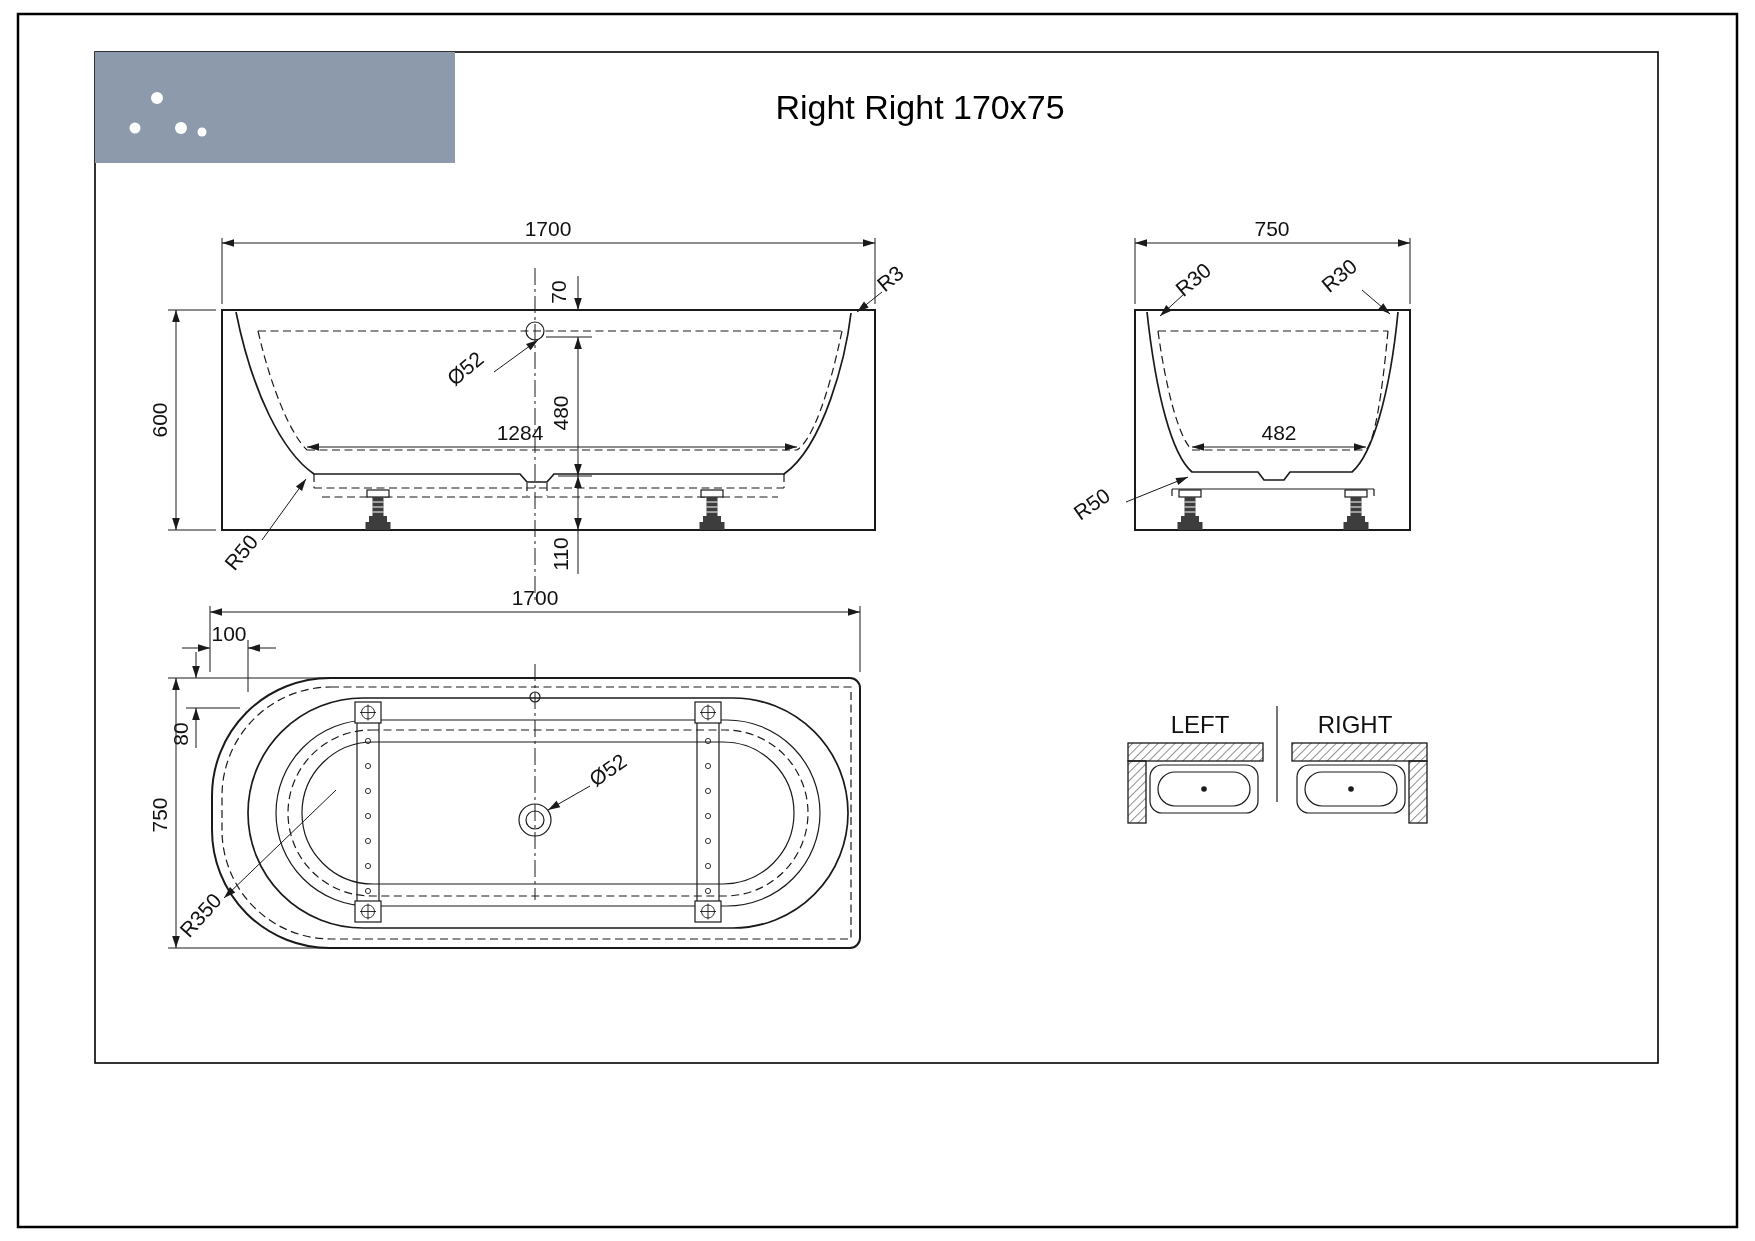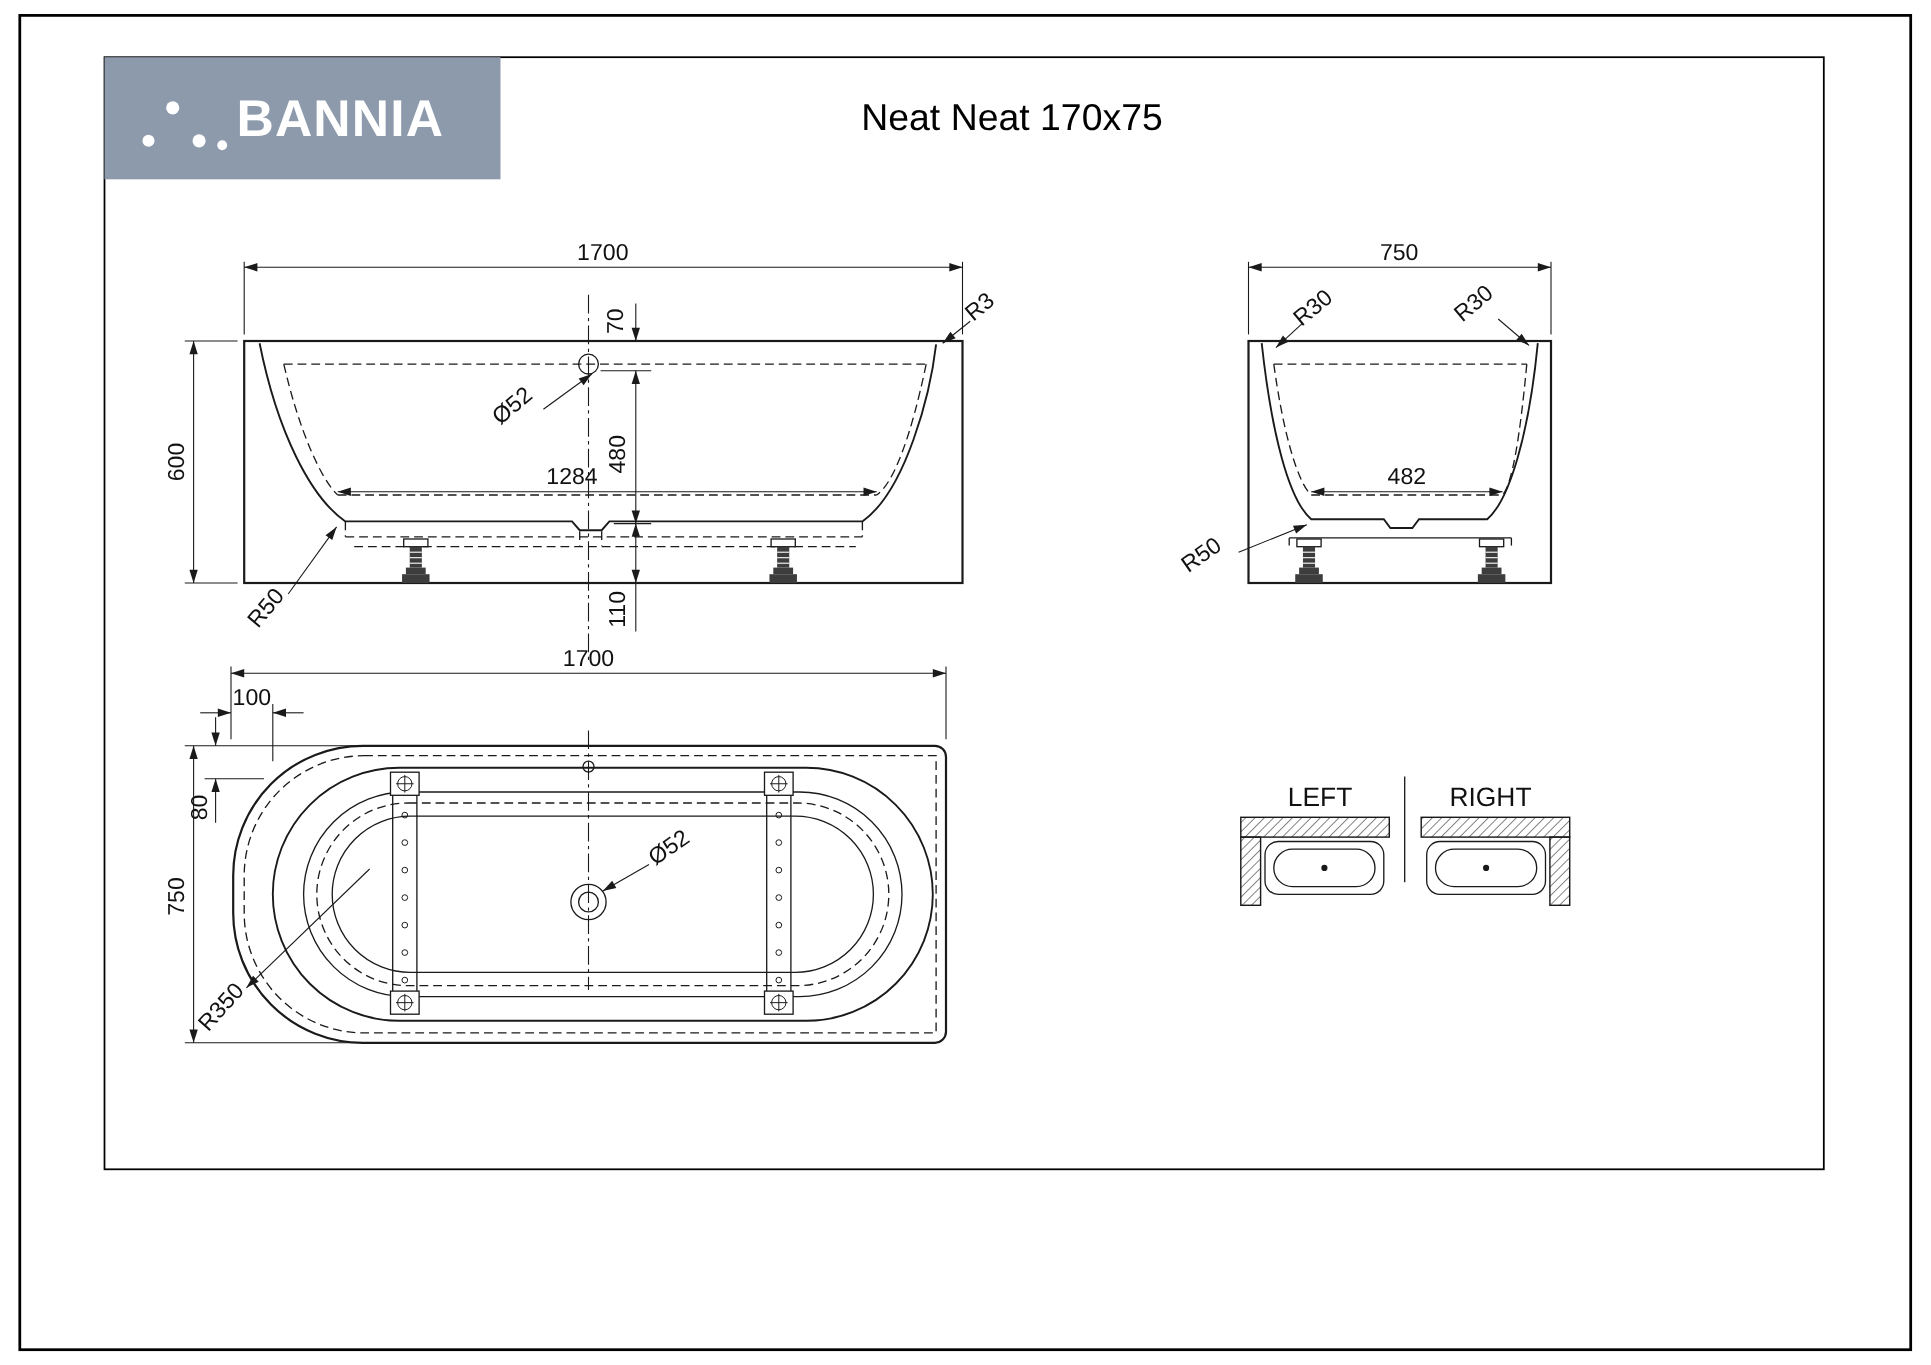--- a/index.html
+++ b/index.html
@@ -287,18 +287,17 @@
   </g>
 </svg>
 
 <div class="brand-box">
   <svg width="120" height="111" viewBox="0 0 120 111">
     <circle cx="40" cy="76" r="5.5" fill="#ffffff"></circle>
     <circle cx="62" cy="46" r="6" fill="#ffffff"></circle>
     <circle cx="86" cy="76" r="6" fill="#ffffff"></circle>
     <circle cx="107" cy="80" r="4.5" fill="#ffffff"></circle>
   </svg>
-  <span class="brand-text">BANNIA</span>
 </div>
 
-<div class="sheet-title">Neat Neat 170x75</div>
+<div class="sheet-title">Right Right 170x75</div>
 
 </div>
 
 </body></html>

